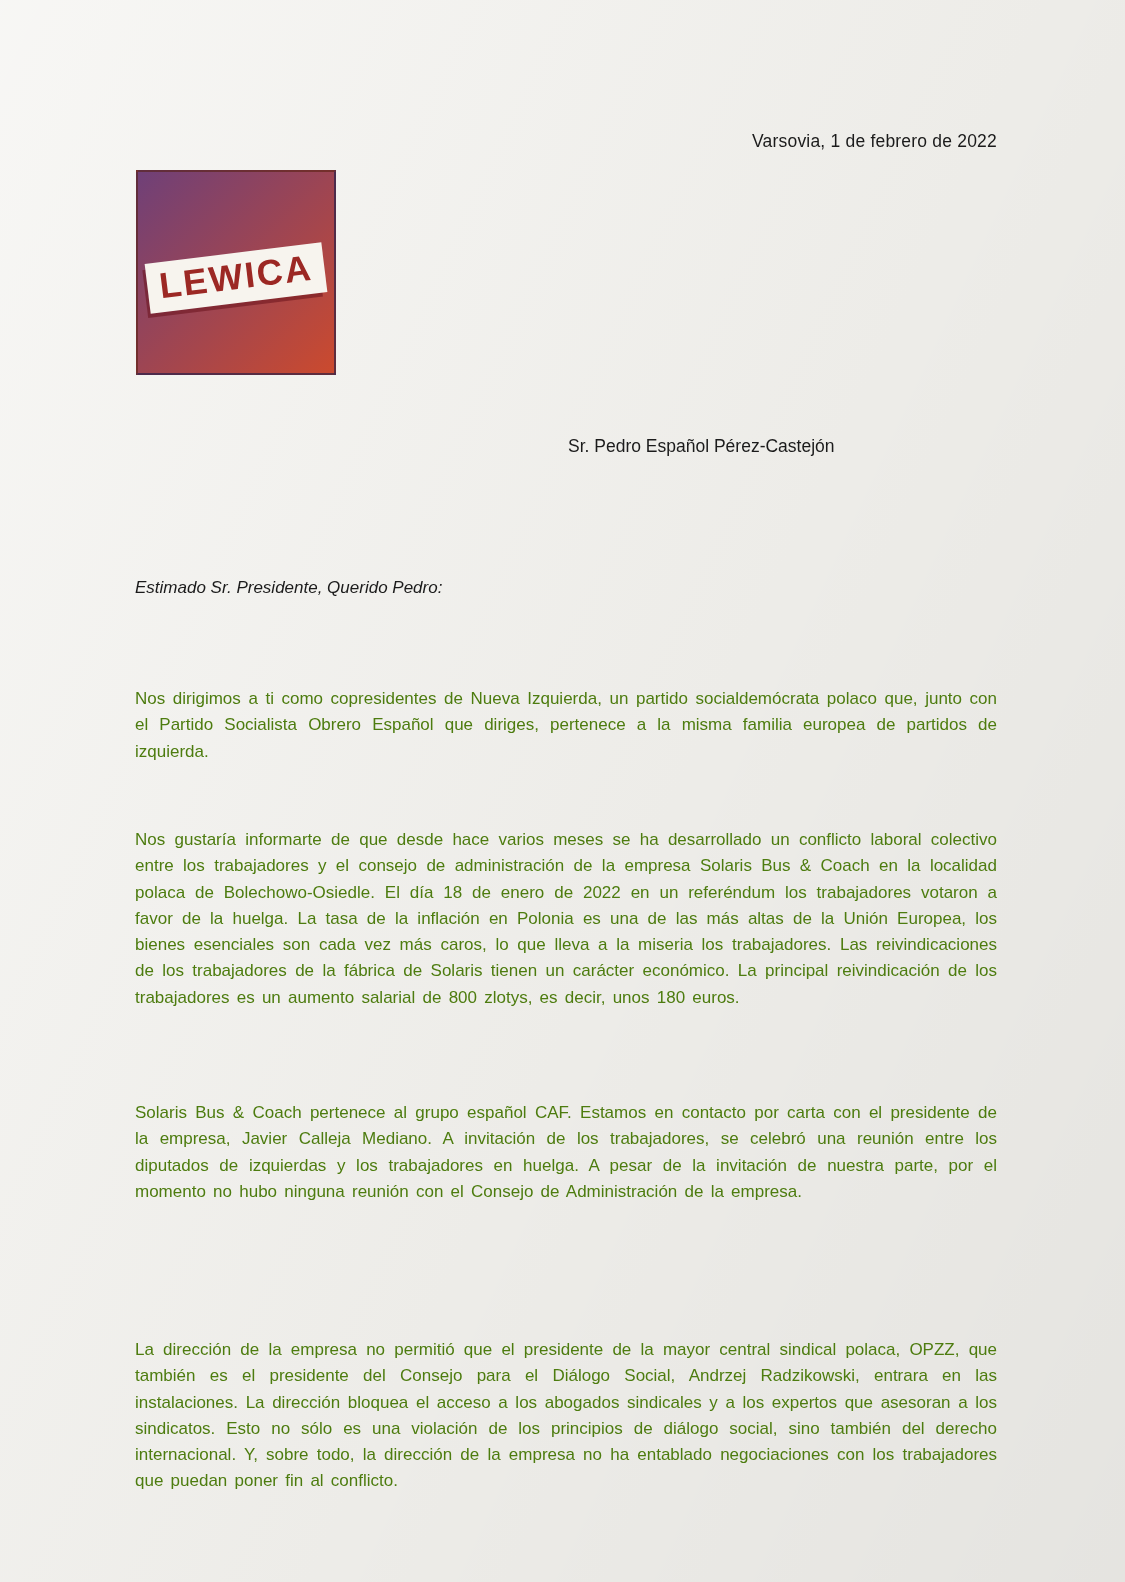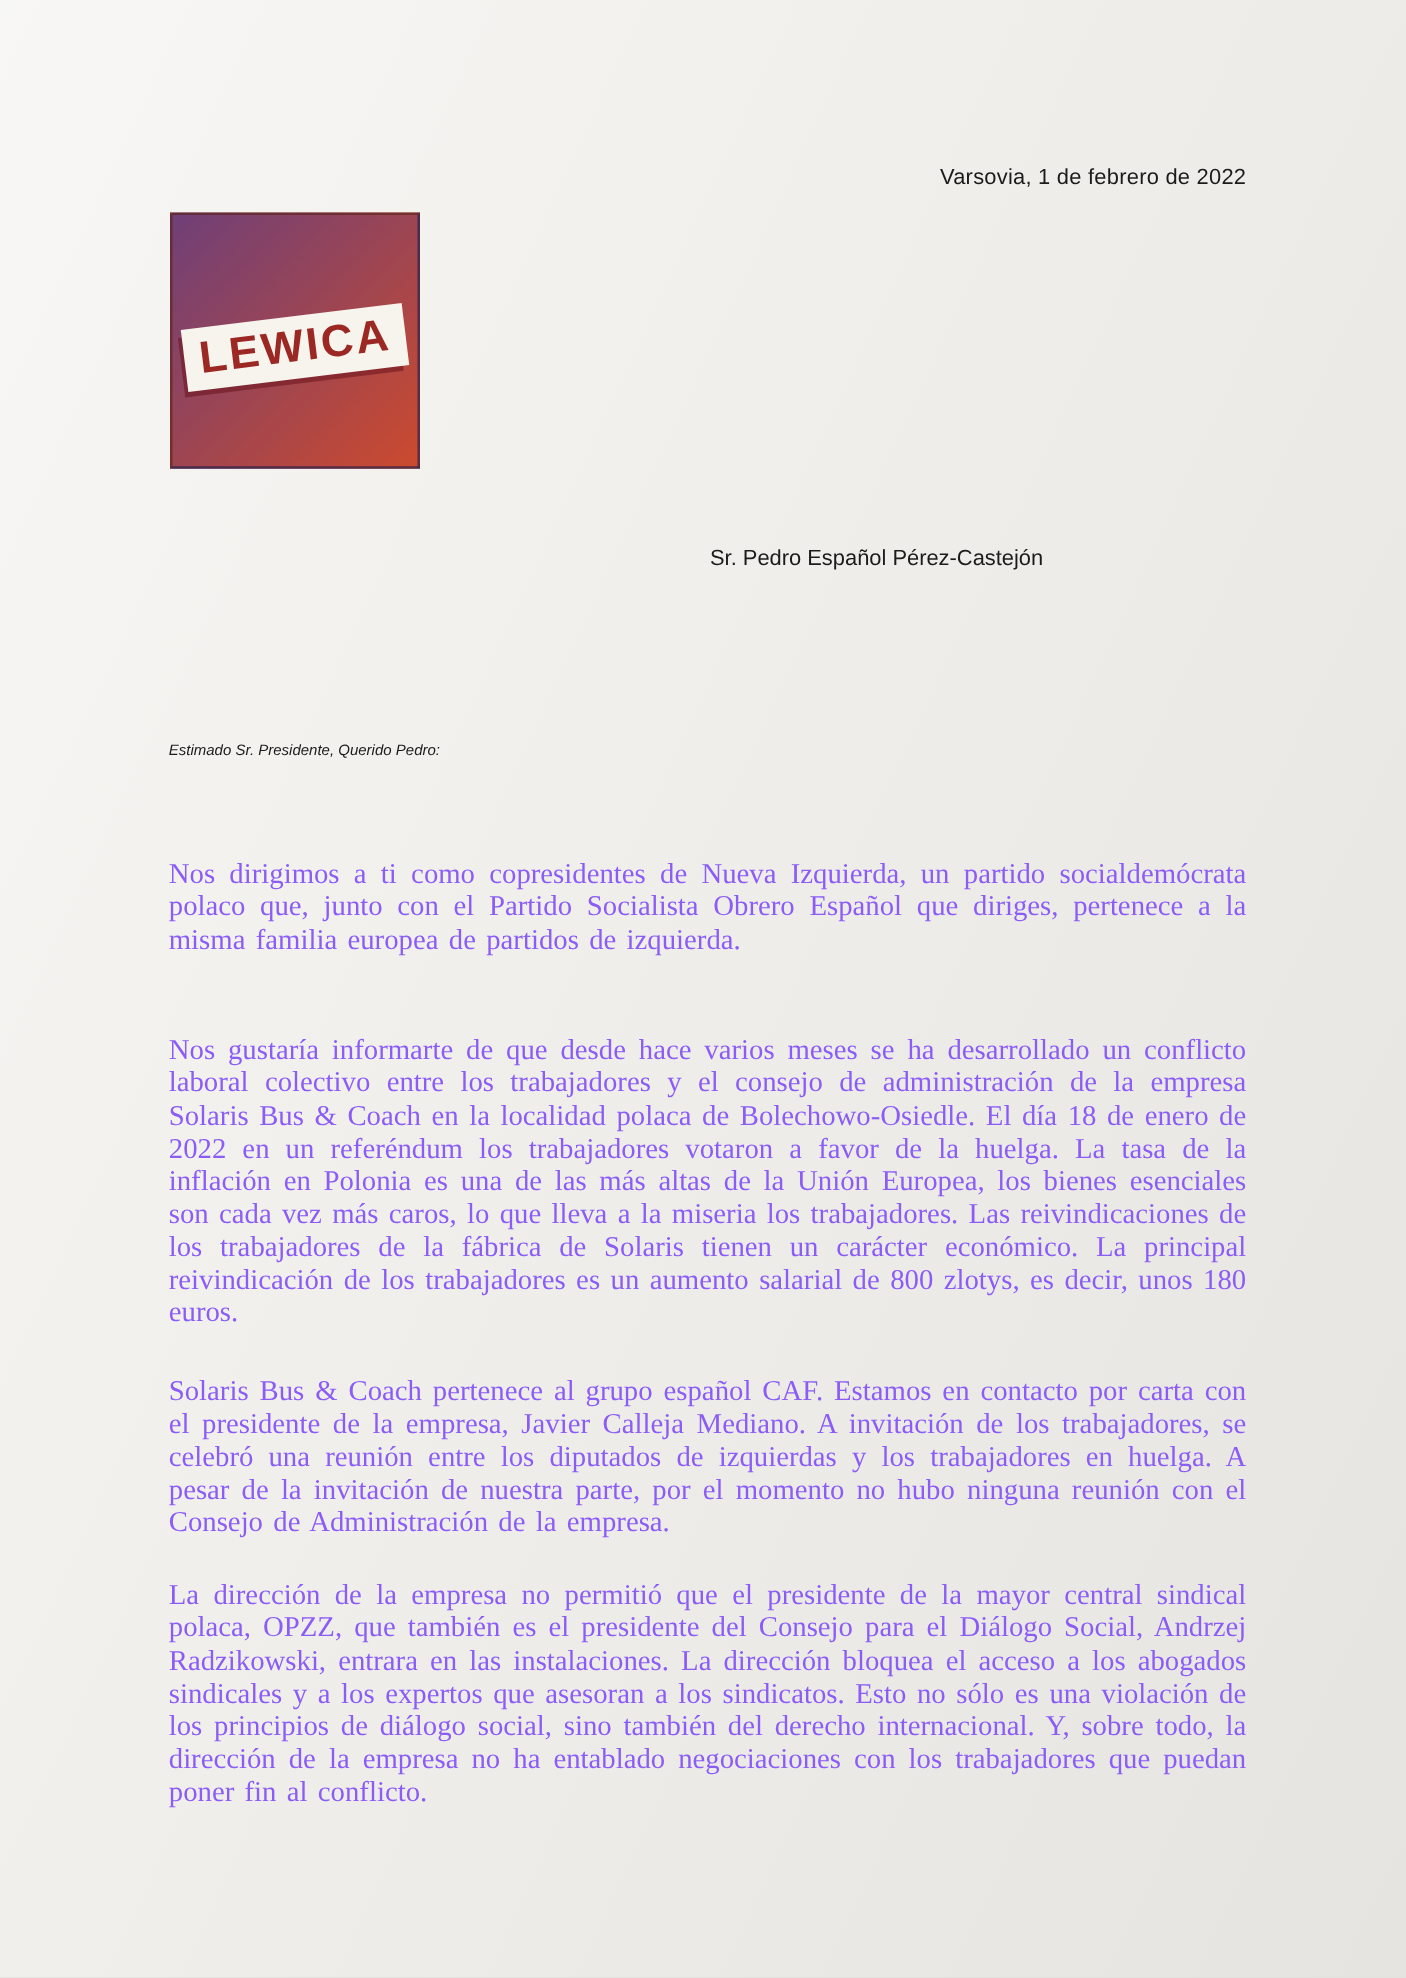--- a/index.html
+++ b/index.html
@@ -65,41 +65,40 @@
     font-size: 17.5px;
   }
   .recipient .line {
     line-height: 20px;
     margin: 0 0 23px 0;
     white-space: nowrap;
   }
   .salutation {
     position: absolute;
     left: 135px;
-    top: 593px;
+    top: 578px;
     font-style: italic;
-    font-size: 12px;
+    font-size: 17px;
     white-space: nowrap;
   }
   .para {
     position: absolute;
     left: 135px;
     width: 862px;
     margin: 0;
     text-align: justify;
-    font-size: 23px;
+    font-size: 17px;
     line-height: 26.3px;
     word-spacing: 2.5px;
-    color: #8b5cf6;
-    font-family: Liberation Serif, serif;
+    color: #4d7c0f;
   }
   .p1 { top: 686px; }
   .p2 { top: 827px; }
   .p3 { top: 1100px; }
-  .p4 { top: 1263px; }
+  .p4 { top: 1337px; }
 </style>
 </head>
 <body>
 
 <div class="page">
 
   <div class="date-line">Varsovia, 1 de febrero de 2022</div>
 
   <div class="logo" style="background: linear-gradient(135deg, rgb(111, 64, 120), rgb(203, 74, 46));">
     <div class="logo-banner" style="background: rgb(247, 244, 238);">

